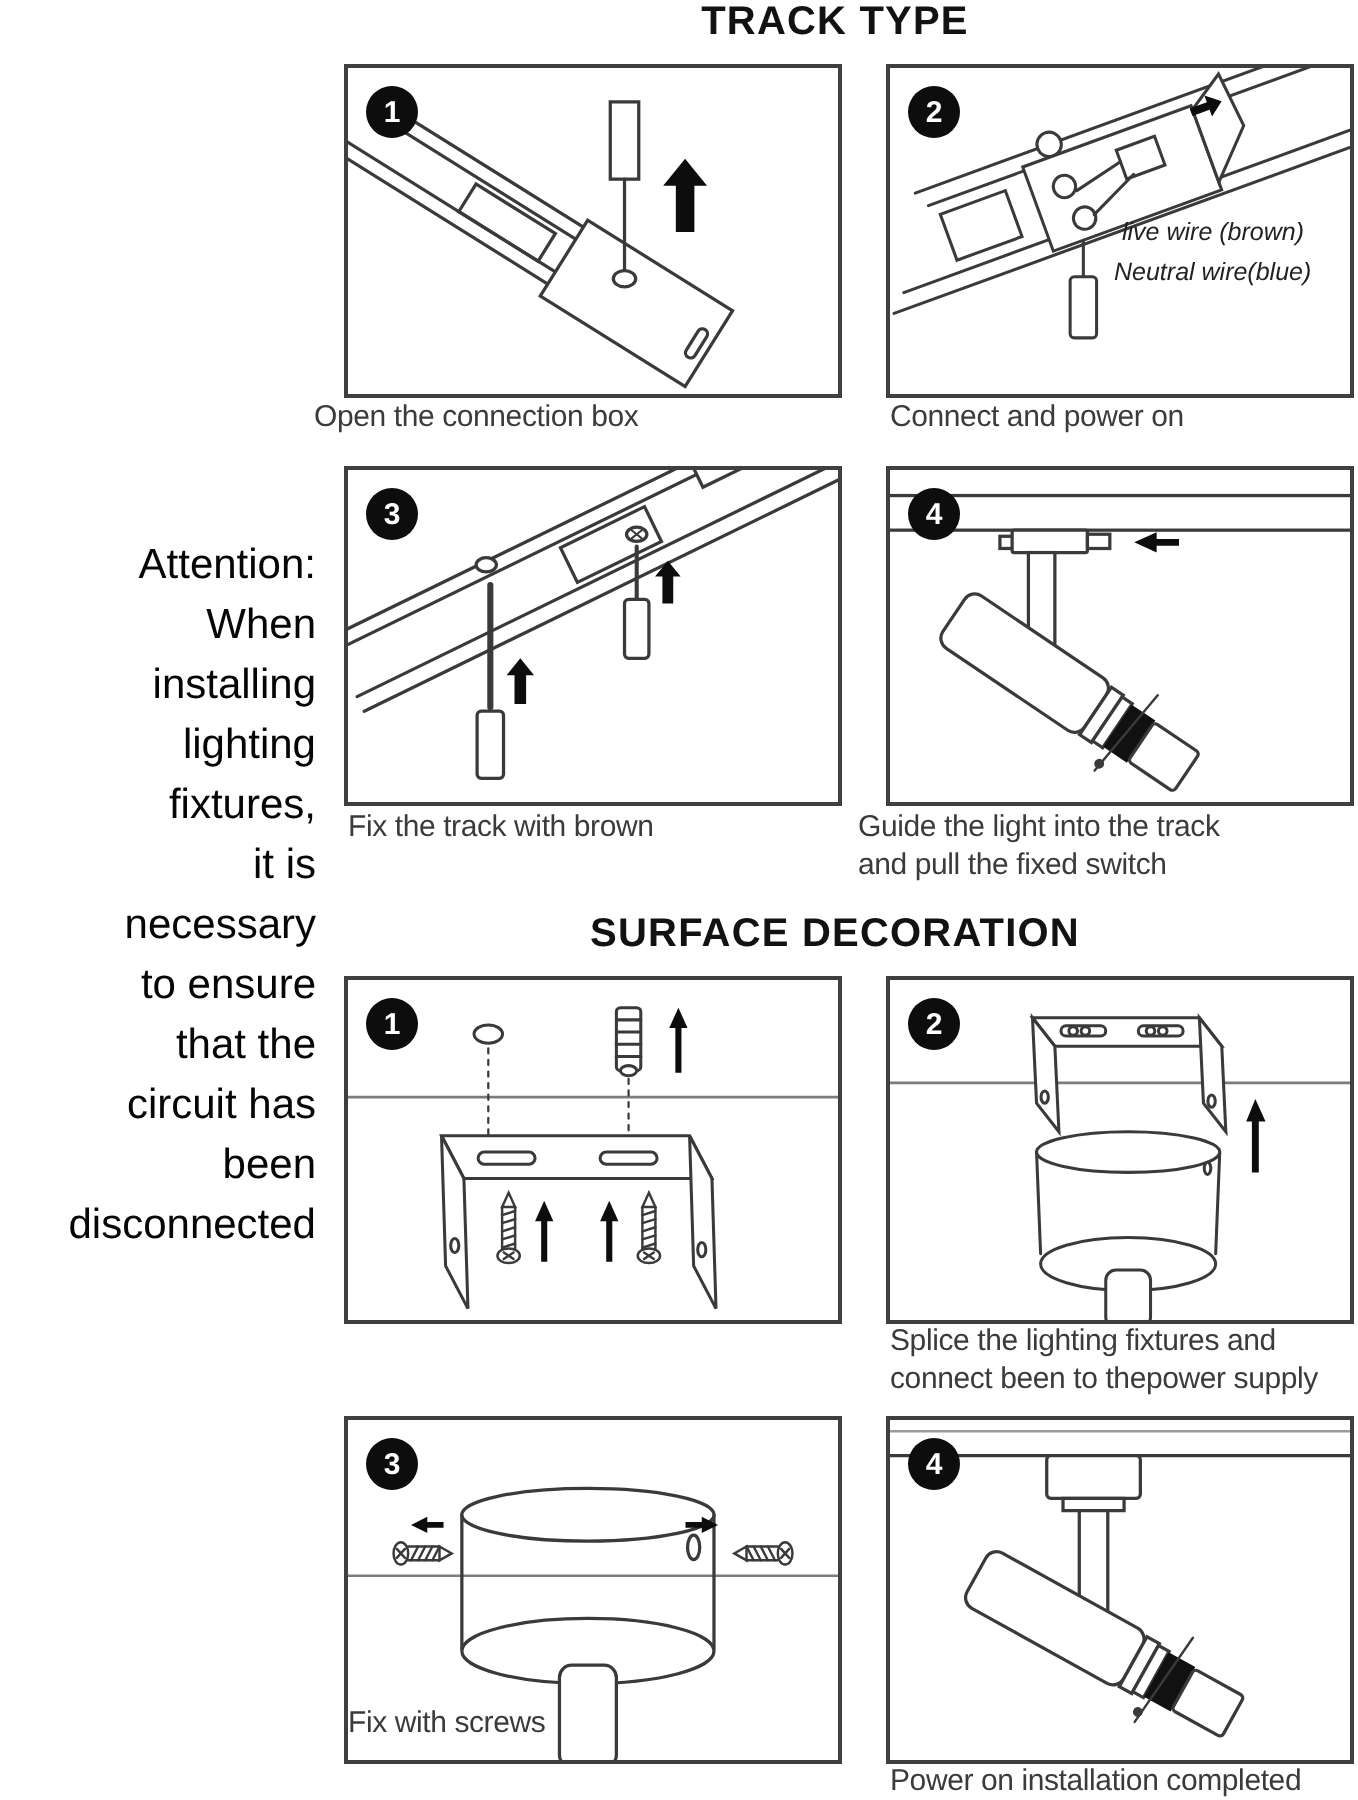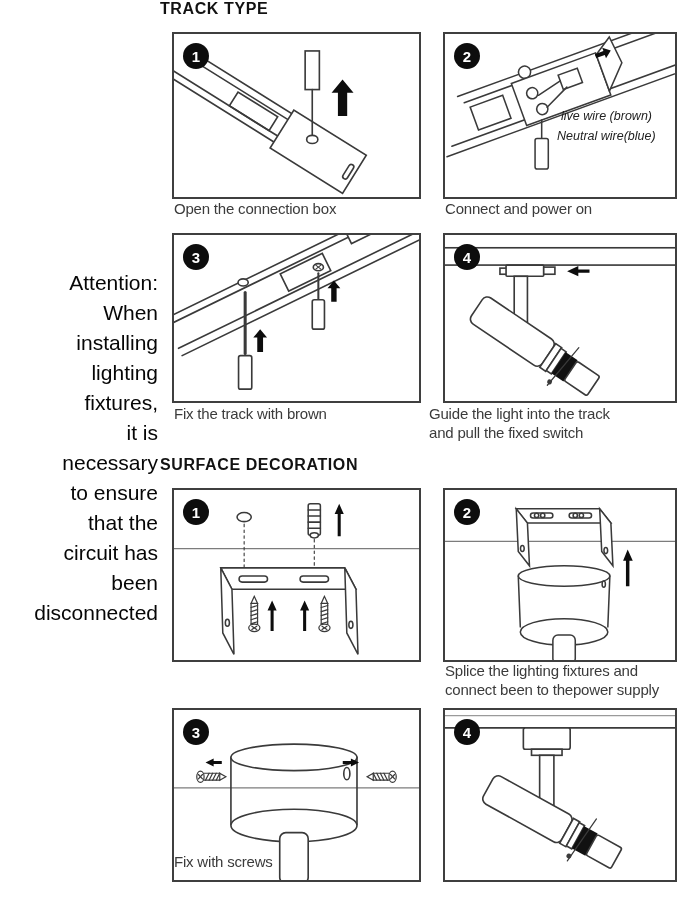--- a/index.html
+++ b/index.html
@@ -1,21 +1,21 @@
 <!DOCTYPE html>
 <html><head>
 <meta charset="utf-8">
 <style>
   html,body{margin:0;padding:0;background:#fff;}
   .page{position:relative;width:679px;height:900px;background:#fff;overflow:hidden;
         font-family:"Liberation Sans",sans-serif;}
   .attention{position:absolute;left:0;top:268px;width:158px;text-align:right;
              font-size:21px;line-height:30px;color:#060606;white-space:pre-line;}
-  .section-title{position:absolute;left:160px;width:515px;
-                 font-weight:bold;font-size:16px;letter-spacing:0.6px;color:#121212;}
+  .section-title{position:absolute;left:160px;width:515px;text-align:center;
+                 font-weight:bold;font-size:20px;letter-spacing:0.6px;color:#121212;}
   .panel{position:absolute;border:2px solid #3f3f3f;background:#fff;}
   .panel svg{position:absolute;left:0;top:0;width:100%;height:100%;display:block;}
   .badge{position:absolute;left:9px;top:9px;width:26px;height:26px;border-radius:50%;
          background:#0d0d0d;color:#fff;font-weight:bold;font-size:15px;
          display:flex;align-items:center;justify-content:center;z-index:2;}
   .caption{position:absolute;font-size:15px;line-height:19px;letter-spacing:-0.2px;
            color:#3b3b3b;white-space:pre-line;}
   .wire-label{position:absolute;font-size:12.5px;color:#222;white-space:nowrap;z-index:2;font-style:italic;}
 </style>
 </head>
@@ -51,21 +51,21 @@
           <rect x="120" y="-4" width="84" height="44" fill="#fff"></rect>
           <rect x="195" y="11" width="5" height="16" rx="2.5"></rect>
         </g>
         <rect x="129" y="16" width="14" height="38" fill="#fff"></rect>
         <line x1="136" y1="54" x2="136" y2="100"></line>
         <ellipse cx="136" cy="103" rx="5.5" ry="4" fill="#fff"></ellipse>
         <path d="M9 0 L18 11 L12.8 11 L12.8 30 L5.2 30 L5.2 11 L0 11 Z" transform="translate(155,44) scale(1.2)" fill="#0d0d0d" stroke="none"></path>
       </g>
     </svg>
   </div>
-  <div class="caption" style="left:174px;top:199px">Open the connection box</div>
+  <div class="caption" style="left:157px;top:199px">Open the connection box</div>
 
   <div class="panel" style="left:443px;top:32px;width:230px;height:163px">
     <span class="badge">2</span>
     <span class="wire-label" style="left:116px;top:75px">live wire (brown)</span>
     <span class="wire-label" style="left:112px;top:95px">Neutral wire(blue)</span>
     <svg viewBox="0 0 226 159">
       <g stroke="#3a3a3a" stroke-width="1.5" fill="none" stroke-linecap="round">
         <g transform="translate(2,120) rotate(-20)">
           <line x1="0" y1="0" x2="246" y2="0"></line>
           <line x1="8" y1="-8" x2="246" y2="-8"></line>
@@ -269,14 +269,15 @@
           <rect x="88" y="1.5" width="7" height="28" fill="#fff"></rect>
           <rect x="95" y="2.5" width="6" height="26" fill="#fff"></rect>
           <rect x="101" y="3" width="15" height="25" fill="#111" stroke="none"></rect>
           <rect x="116" y="4" width="28" height="23" rx="2" fill="#fff"></rect>
           <line x1="108" y1="-9" x2="103" y2="41" stroke-width="1.2"></line>
           <circle cx="102" cy="36" r="2.4" fill="#3a3a3a" stroke="none"></circle>
         </g>
       </g>
     </svg>
   </div>
+  <div class="caption" style="left:445px;top:881px">Power on installation completed</div>
 
 </div>
 
 </body></html>

